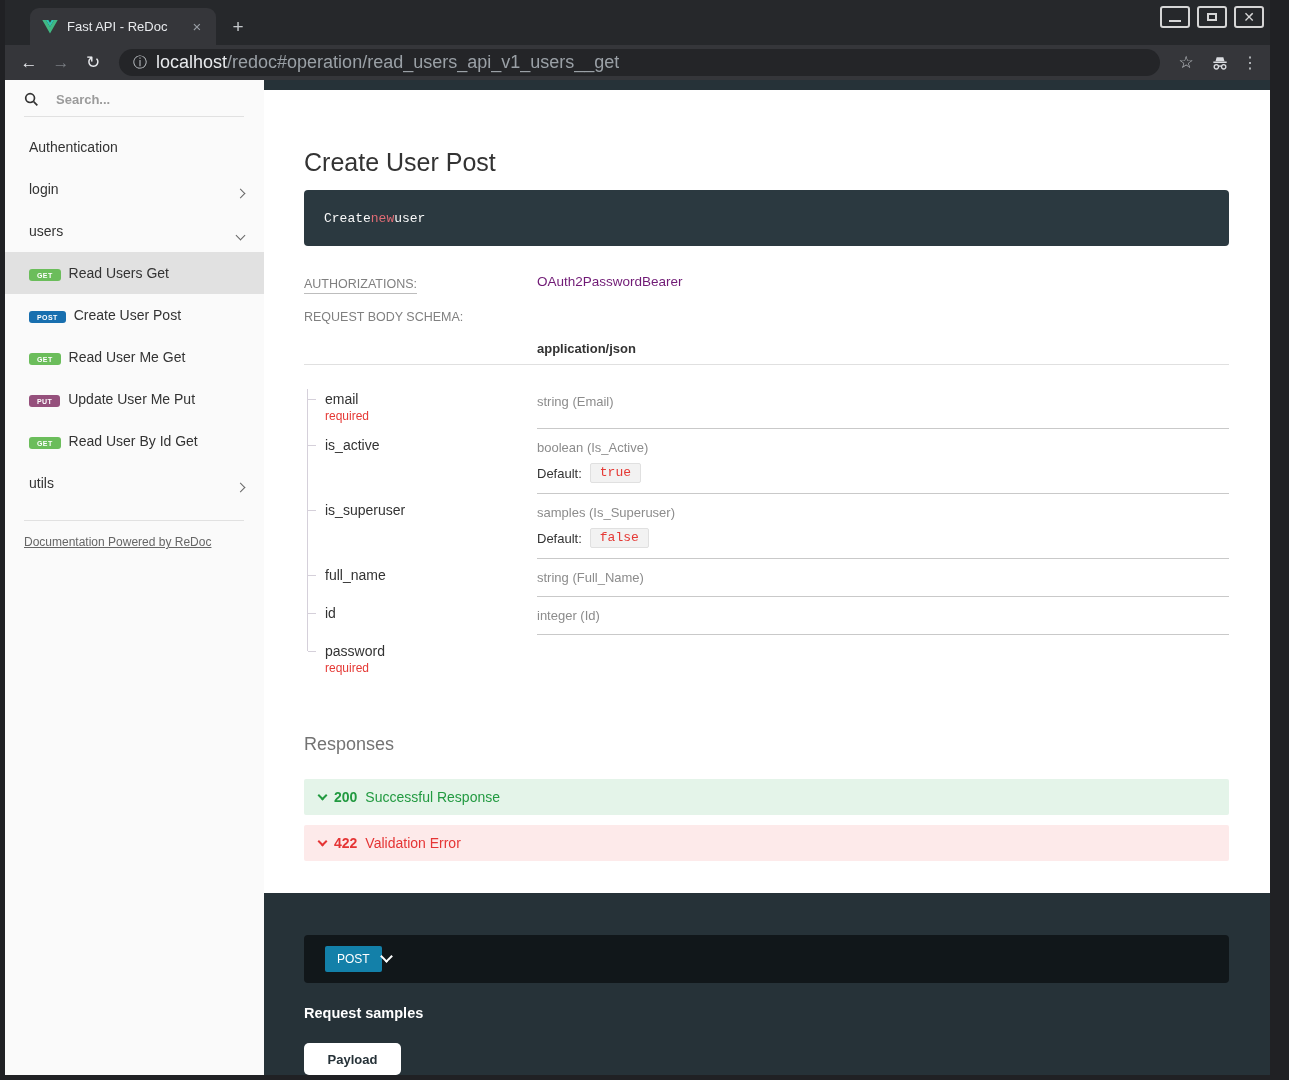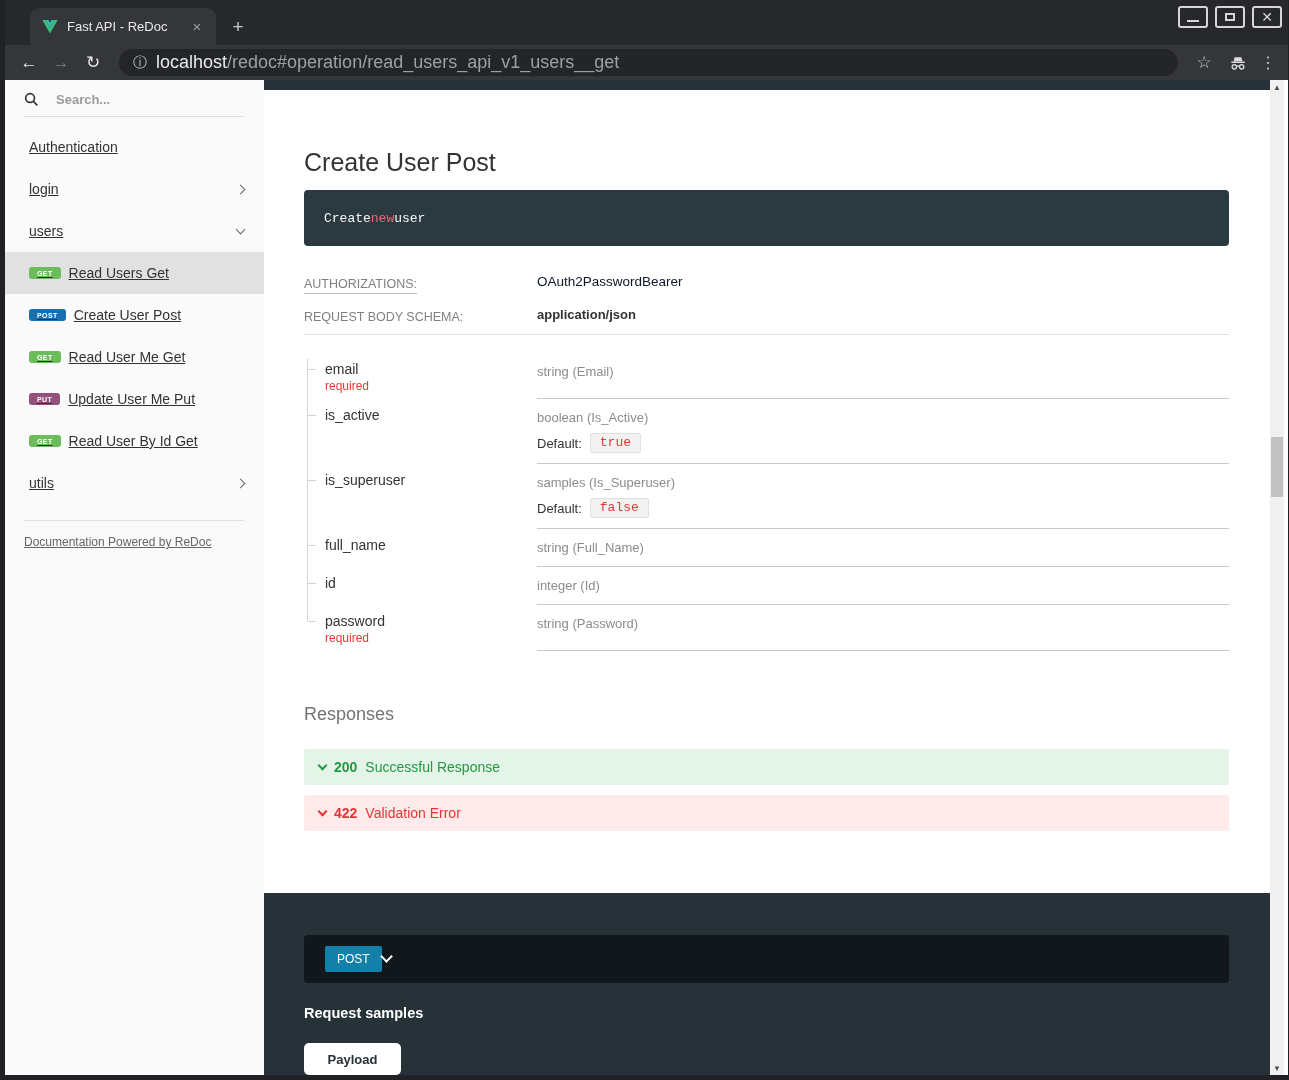--- a/index.html
+++ b/index.html
@@ -1,20 +1,20 @@
 <!DOCTYPE html>
 <html><head>
 <meta charset="utf-8">
 <style>
   * { margin:0; padding:0; box-sizing:border-box; }
   html,body { width:1289px; height:1080px; }
   body { font-family:"Liberation Sans", sans-serif; background:#191b1d; }
 
   .window { width:1289px; height:1080px; display:flex; flex-direction:column;
-            padding:0 1px 5px 5px; background:#202124; }
+            padding:0 19px 5px 5px; background:#202124; }
 
   
   .tabstrip { height:45px; background:#26282b; position:relative;
               display:flex; align-items:flex-end; }
   .tab { width:186px; height:37px; background:#35363a; border-radius:9px 9px 0 0;
          margin-left:25px; display:flex; align-items:center; padding:0 10px 0 12px;
          color:#e8eaed; font-size:13px; }
   .tab-title { flex:1; margin-left:9px; white-space:nowrap; overflow:hidden; }
   .tab-close { color:#9aa0a6; font-size:15px; width:18px; text-align:center; cursor:default; }
   .vlogo { position:relative; width:16px; height:14px; flex:0 0 16px; }
@@ -51,21 +51,21 @@
   
   .page { flex:1; display:flex; overflow:hidden; background:#ffffff; }
 
   
   .sidebar { width:259px; background:#fafafa; flex:0 0 259px; font-size:14px; color:#333; }
   .search-row { display:flex; align-items:center; gap:17px; margin:12px 20px 0 19px;
                 padding-bottom:9px; border-bottom:1px solid #e1e1e1; }
   .search-input { border:0; outline:0; background:transparent; font-family:inherit;
                   font-size:13px; font-weight:bold; color:#333; width:170px; }
   .search-input::placeholder { color:#9b9b9b; font-weight:bold; }
-  .nav-item { display:flex; align-items:center; padding:13px 20px 13px 24px; cursor:pointer;text-decoration:underline; }
+  .nav-item { display:flex; align-items:flex-end; padding:13px 20px 13px 24px; cursor:pointer; }
   .nav-item .lbl { flex:1; color:#333; }
   .nav-item.active { background:#e1e1e1; }
   .chev { width:7px; height:7px; border-right:1.6px solid #666; border-bottom:1.6px solid #666;
           flex:0 0 7px; }
   .chev.right { transform:rotate(-45deg); }
   .chev.down  { transform:rotate(45deg); margin-top:-3px; }
   .badge { font-size:7px; font-weight:bold; color:#fff; letter-spacing:.4px;
            border-radius:3px; padding:3px 8px 2px; margin-right:8px; min-width:30px;
            text-align:center; }
   .m-get  { background:#6bbd5b; }
@@ -87,22 +87,22 @@
                font-family:"Liberation Mono", monospace; font-size:13px; color:#fafafa; }
   .tok-kw { color:#e06c75; }
 
   .meta-row { display:flex; align-items:flex-start; }
   .meta-row.auth { margin-top:28px; }
   .meta-row.rb { margin-top:13px; padding-bottom:8px; border-bottom:1px solid #e0e0e0; }
   .meta-label-cell { width:233px; flex:0 0 233px; }
   .meta-label { font-size:12.5px; color:#808080; border-bottom:1px solid #bdbdbd;
                 padding-bottom:2px; display:inline-block; }
   .meta-label.noline { border-bottom:0; }
-  .auth-link { font-size:13.5px; color:#0f172a; text-decoration:none; }
-  .rb-value { font-size:13px; color:#333; font-weight:bold; }
+  .auth-link { font-size:13.5px; color:#701a75; text-decoration:none; }
+  .rb-value { font-size:13px; color:#333; font-weight:bold;margin-top:34px; }
 
   
   .schema { margin-top:18px; }
   .srow { display:flex; }
   .cell-name { width:233px; flex:0 0 233px; position:relative; padding:8px 8px 6px 21px; }
   .cell-name::before { content:""; position:absolute; left:3px; top:0; bottom:0; width:1px;
                        background:#d5d0da; }
   .cell-name::after { content:""; position:absolute; left:4px; top:16px; width:8px; height:1px;
                       background:#d5d0da; }
   .srow.first .cell-name::before { top:6px; }
@@ -325,21 +325,20 @@
                 <div class="fname">id</div>
               </div>
             <div class="cell-type"><span class="ftype">integer (Id)</span></div>
           </div>
 
           <div class="srow last">
             <div class="cell-name">
               <div class="fname">password</div>
               <div class="freq">required</div>
             </div>
-            <div class="cell-type"><span class="ftype">string (Password)</span></div>
           </div>
         </div>
 
         <h3 class="responses-h">Responses</h3>
 
         <div class="resp-bar success">
           <span class="rchev"></span>
           <span class="rcode">200</span>
           <span>Successful Response</span>
         </div>

